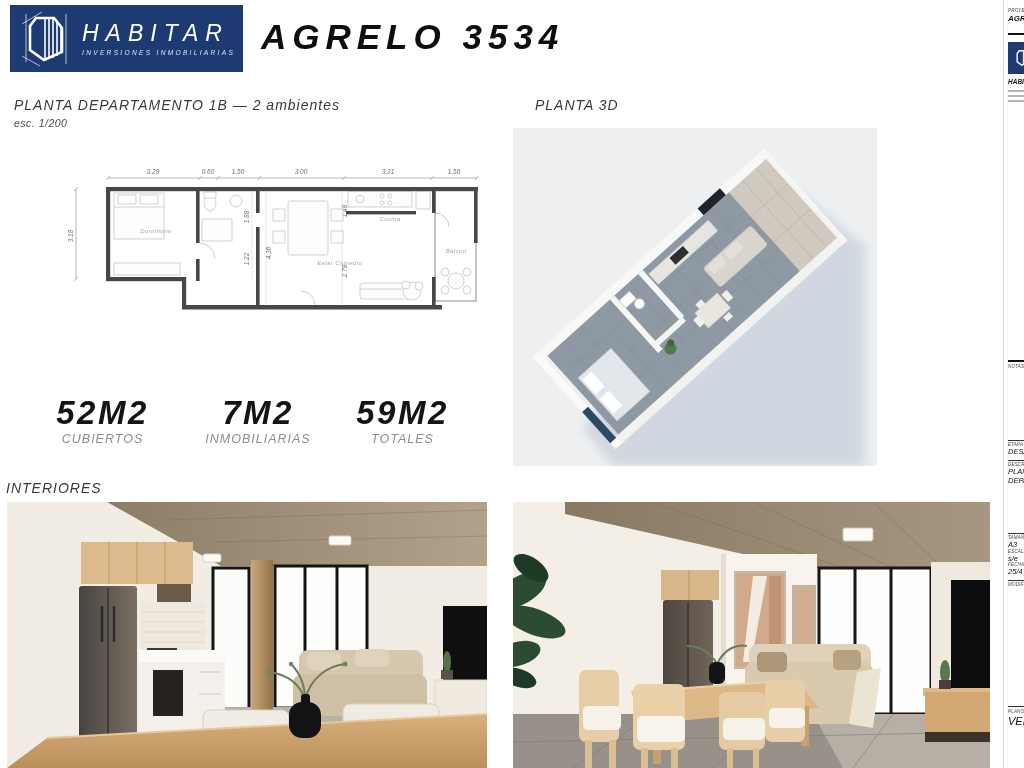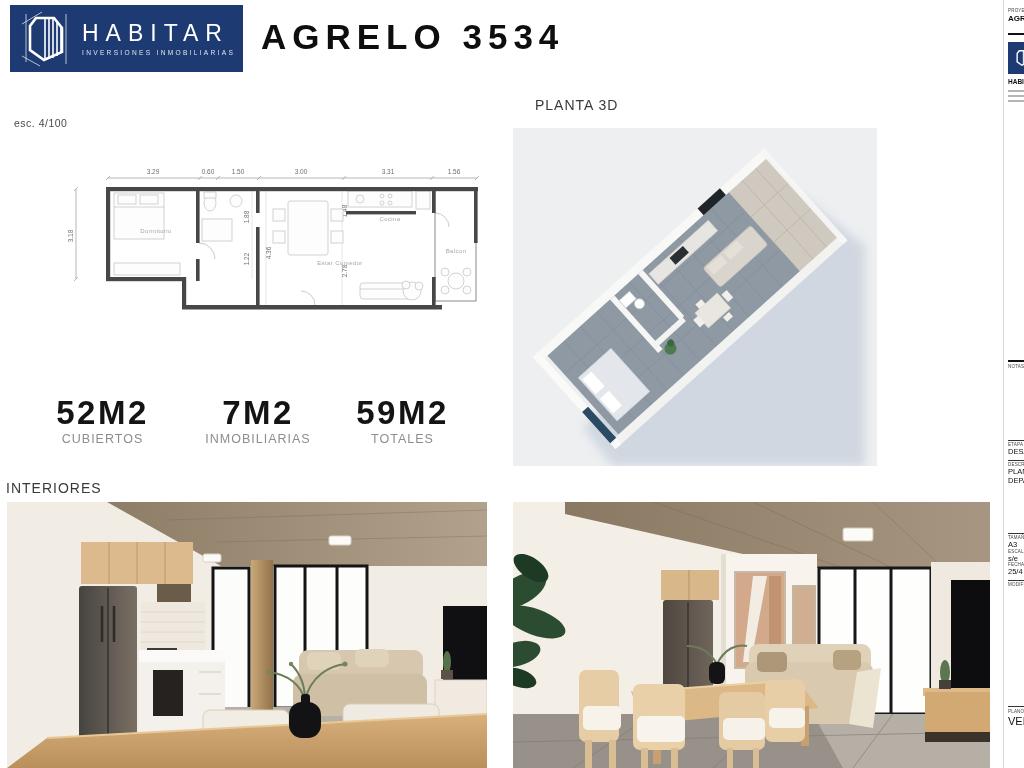--- a/index.html
+++ b/index.html
@@ -1,17 +1,17 @@
 <!DOCTYPE html>
 <html><head>
 <meta charset="utf-8">
 <style>
   html,body{margin:0;padding:0;background:#ffffff;}
   #sheet{position:relative;width:1024px;height:768px;background:#ffffff;overflow:hidden;
-         font-family:"Liberation Sans",sans-serif;}
+         font-family:"Liberation Sans",sans-serif;font-style:italic;}
   .abs{position:absolute;}
   
   #logo{left:10px;top:5px;width:233px;height:67px;background:#1e3a72;display:flex;align-items:center;}
   #logo svg{margin-left:8px;}
   .brand-text{margin-left:6px;display:flex;flex-direction:column;}
   .brand-name{color:#fff;font-size:23px;font-weight:300;letter-spacing:7px;line-height:1;}
   .brand-sub{color:#dfe4f0;font-size:6.6px;letter-spacing:2.3px;margin-top:4px;}
   #sheet-title{left:261px;top:17px;font-size:35px;font-weight:800;letter-spacing:6px;color:#0e0e0e;
                font-family:"Liberation Sans",sans-serif;}
   
@@ -58,21 +58,22 @@
         </g>
       </g>
     </svg>
     <div class="brand-text">
       <span class="brand-name">HABITAR</span>
       <span class="brand-sub">INVERSIONES INMOBILIARIAS</span>
     </div>
   </div>
   <div id="sheet-title" class="abs">AGRELO 3534</div>
 
-  <div class="abs sec-sub" style="left:14px;top:117px;">esc. 4/100</div>
+  <div class="abs sec-title" style="left:14px;top:97px;">PLANTA DEPARTAMENTO 1B — 2 ambientes</div>
+  <div class="abs sec-sub" style="left:14px;top:117px;">esc. 1/200</div>
   <div class="abs sec-title" style="left:535px;top:97px;">PLANTA 3D</div>
   <div class="abs sec-title" style="left:6px;top:480px;">INTERIORES</div>
 
   <svg class="abs" style="left:60px;top:165px;" width="430" height="175" viewBox="0 0 430 175">
 
     <g stroke="#9a9a9a" stroke-width="0.7">
       <line x1="48" y1="13" x2="417" y2="13"></line>
       <g>
         <path d="M46,15 L50,11"></path>
           <path d="M138,15 L142,11"></path>

